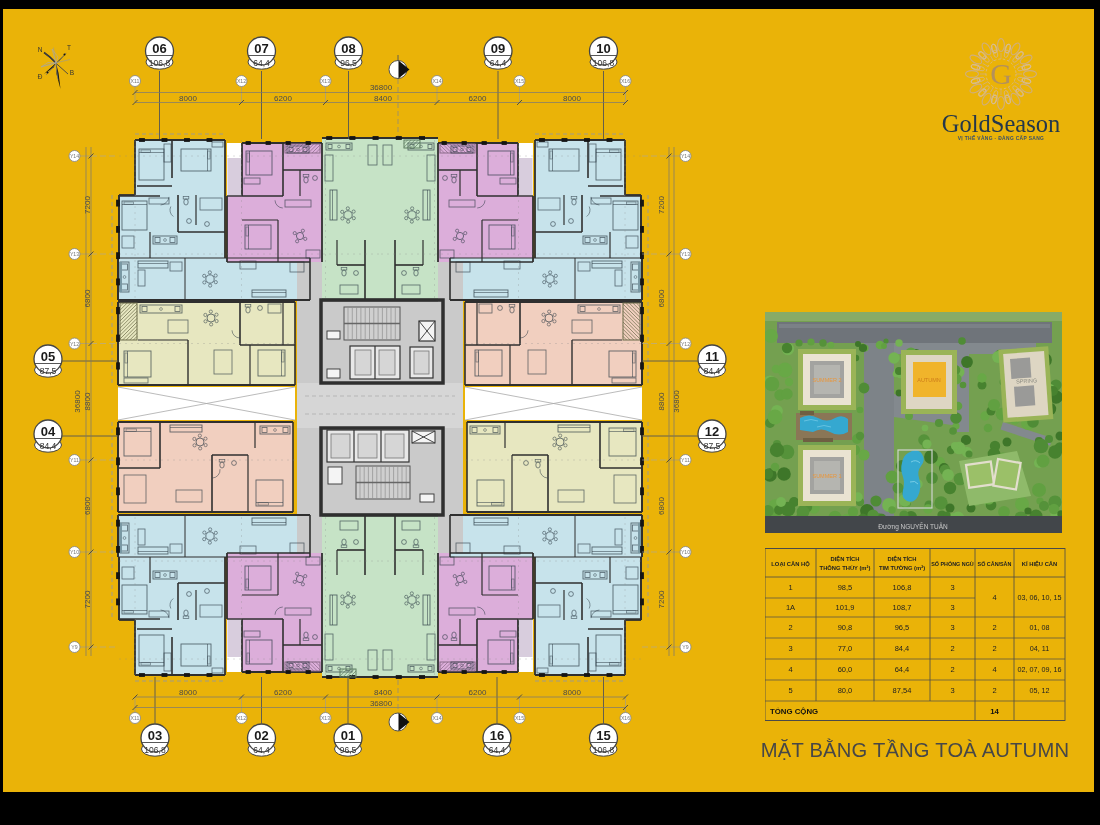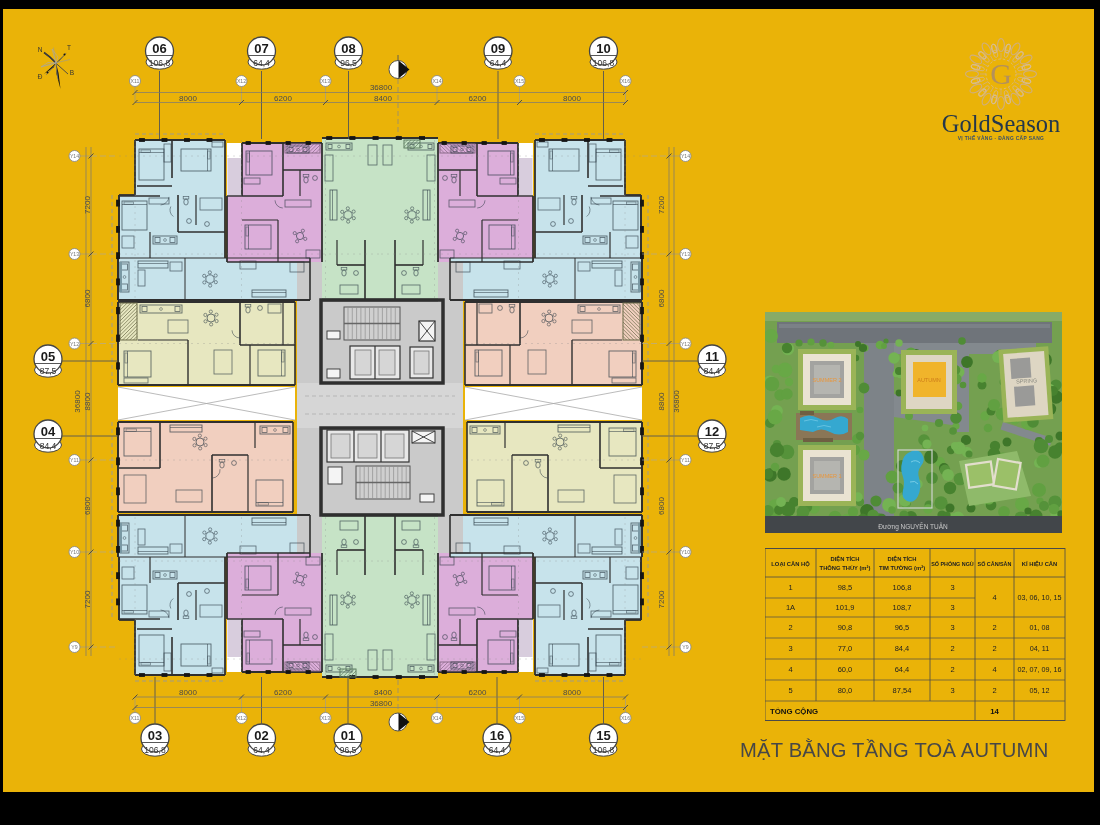--- a/index.html
+++ b/index.html
@@ -1346,14 +1346,14 @@
 <text x="1039.5" y="651.1" font-size="7.2" fill="#222" font-weight="normal" text-anchor="middle" font-family="Liberation Sans, sans-serif">04, 11</text>
 <text x="994.5" y="672.1" font-size="7.5" fill="#222" font-weight="normal" text-anchor="middle" font-family="Liberation Sans, sans-serif">4</text>
 <text x="1039.5" y="672.1" font-size="7.2" fill="#222" font-weight="normal" text-anchor="middle" font-family="Liberation Sans, sans-serif">02, 07, 09, 16</text>
 <text x="994.5" y="693.1" font-size="7.5" fill="#222" font-weight="normal" text-anchor="middle" font-family="Liberation Sans, sans-serif">2</text>
 <text x="1039.5" y="693.1" font-size="7.2" fill="#222" font-weight="normal" text-anchor="middle" font-family="Liberation Sans, sans-serif">05, 12</text>
 
 <text x="770" y="714" font-size="7.8" fill="#111" font-weight="bold" text-anchor="start" font-family="Liberation Sans, sans-serif">TỔNG CỘNG</text>
 <text x="994.5" y="714" font-size="7.8" fill="#111" font-weight="bold" text-anchor="middle" font-family="Liberation Sans, sans-serif">14</text>
 </svg>
 
-<div class="abs" style="left:740px;top:739px;width:350px;text-align:left;font-size:20.2px;color:#474747;letter-spacing:0.2px;">MẶT BẰNG TẦNG TOÀ AUTUMN</div>
+<div class="abs" style="left:740px;top:739px;width:350px;text-align:center;font-size:20.2px;color:#474747;letter-spacing:0.2px;">MẶT BẰNG TẦNG TOÀ AUTUMN</div>
 </div>
 
 </body></html>

